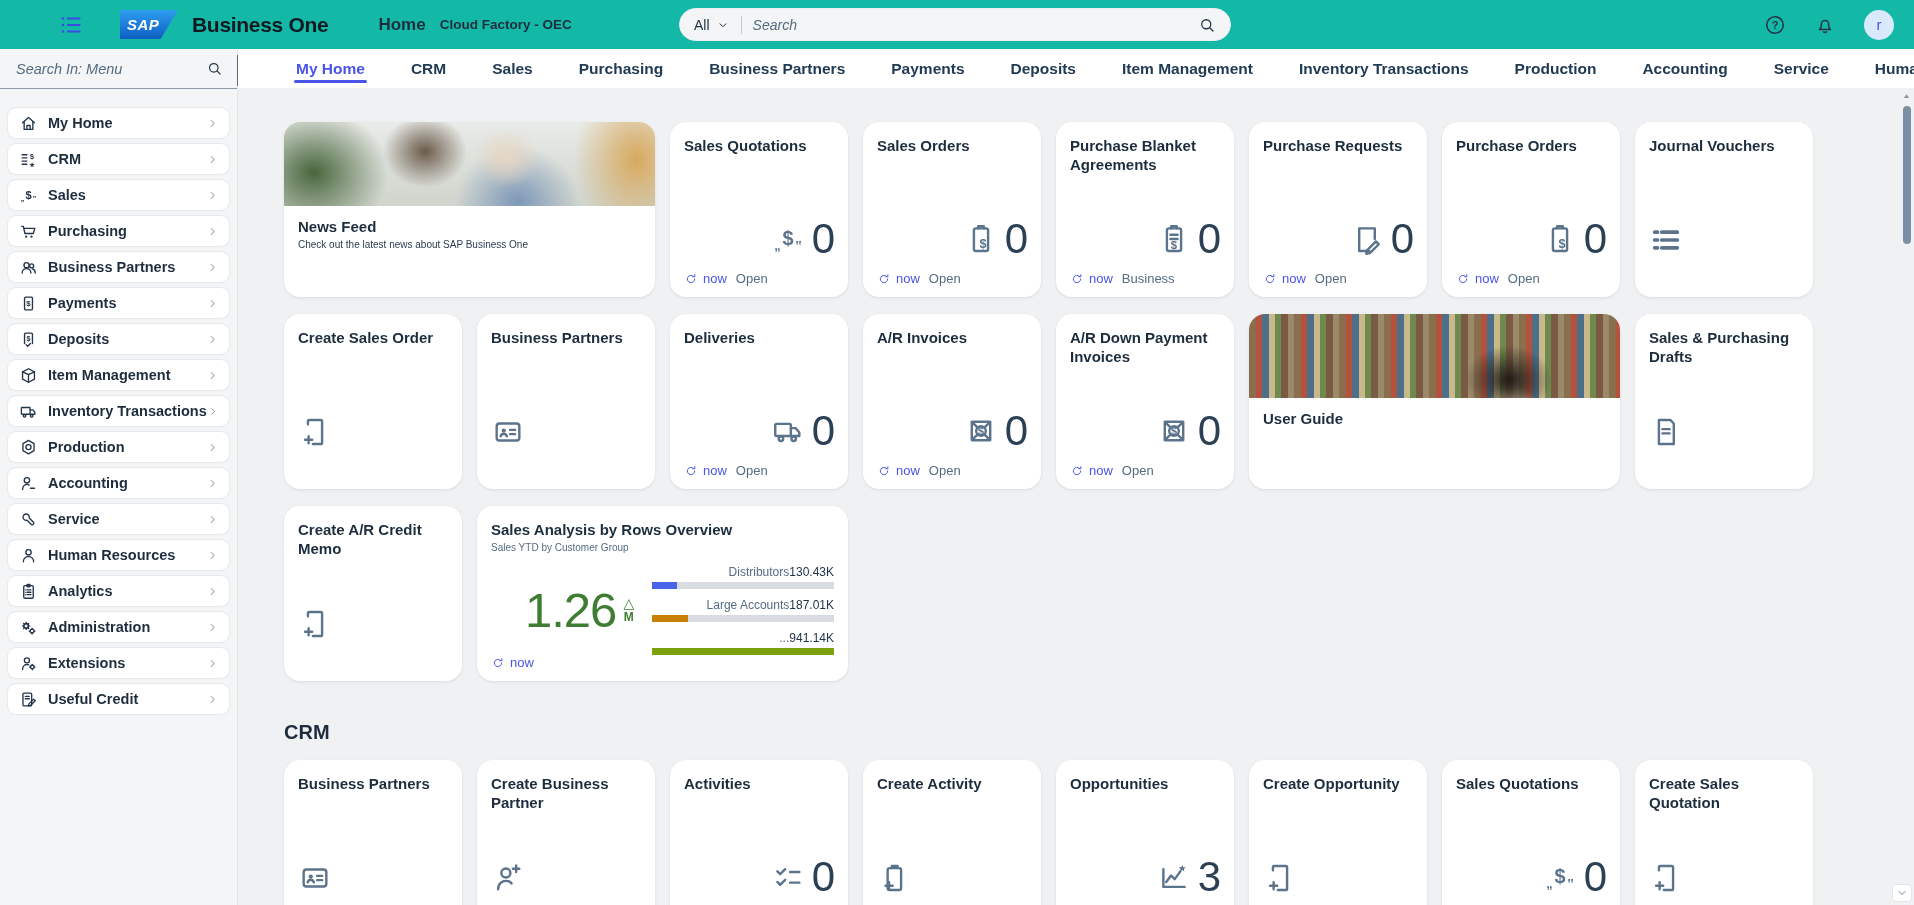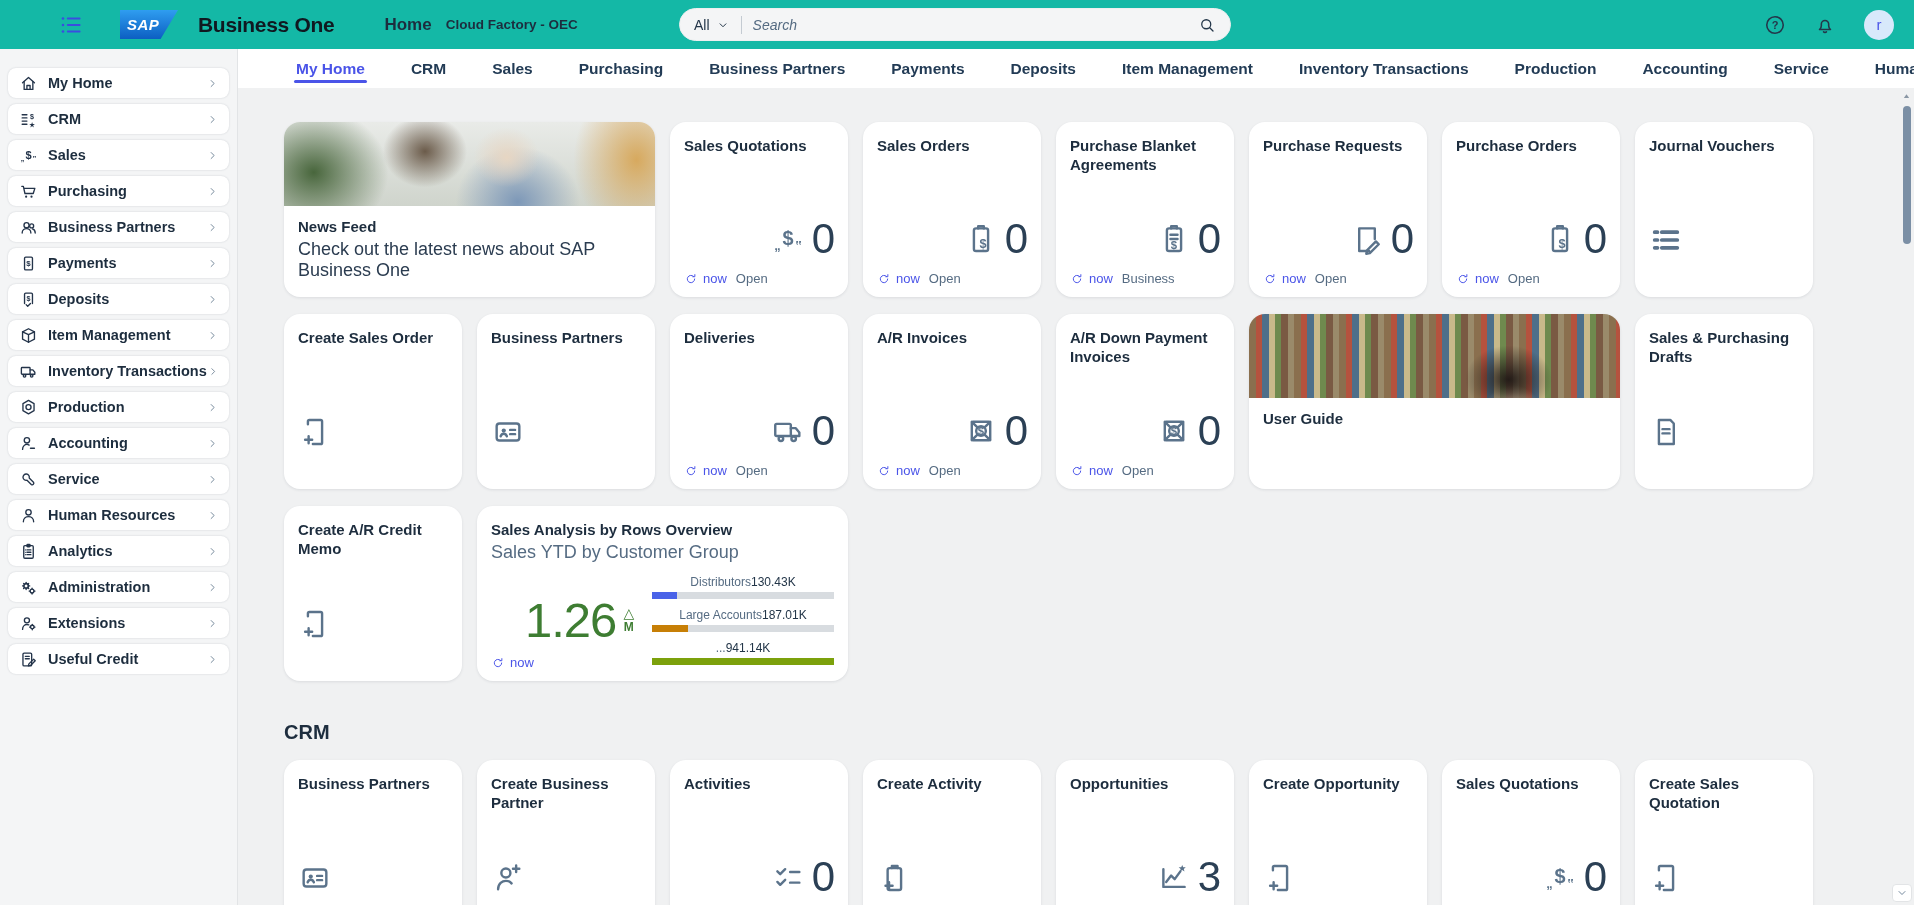--- a/index.html
+++ b/index.html
@@ -11,21 +11,21 @@
   svg.icon { fill:none; stroke:currentColor; stroke-width:1.7; stroke-linecap:round; stroke-linejoin:round; display:block; }
   svg.icon .f { fill:currentColor; stroke:none; }
   svg.icon text { fill:currentColor; stroke:none; font-family:"Liberation Sans",sans-serif; font-weight:bold; text-anchor:middle; }
 
   
   .topbar { height:49px; background:#14b8a6; display:flex; align-items:center; padding:0 20px; position:relative; z-index:6; }
   .menu-btn { margin-left:38px; width:26px; height:26px; color:#3a4de0; cursor:pointer; background:none; border:none; }
   .sap-logo { margin-left:36px; width:58px; height:29px; background:linear-gradient(180deg,#2f9df0,#0c5fc2);
     clip-path:polygon(0 0,100% 0,70% 100%,0 100%); display:flex; align-items:center; padding-left:7px;
     color:#fff; font-style:italic; font-weight:bold; font-size:15px; letter-spacing:.5px; }
-  .product { margin-left:20px; font-size:21px; font-weight:bold; color:#101820; letter-spacing:-.3px; }
+  .product { margin-left:14px; font-size:21px; font-weight:bold; color:#101820; letter-spacing:-.3px; }
   .page-title { margin-left:50px; font-size:17px; font-weight:bold; color:var(--text); }
   .company { margin-left:14px; font-size:13.5px; font-weight:bold; color:var(--text); }
   .search-pill { position:absolute; left:679px; top:8px; width:552px; height:33px; background:#f4f5f6;
     border:1px solid #edeff0; border-radius:17px; display:flex; align-items:center; padding:0 14px; }
   .search-scope { font-size:14px; color:#223548; }
   .scope-chevron { width:14px; height:14px; color:#223548; margin-left:6px; }
   .search-divider { width:1px; height:18px; background:#c4cbd2; margin:0 11px; }
   .search-input { flex:1; border:none; background:transparent; outline:none; font-style:italic;
     font-size:14px; color:#223548; font-family:"Liberation Sans",sans-serif; }
   .search-input::placeholder { color:#556b82; }
@@ -64,21 +64,21 @@
     background:var(--accent); border-radius:2px; }
 
   .content { padding:34px 0 0 46px; }
   .row { display:flex; gap:15px; margin-bottom:17px; }
 
   
   .tile { width:178px; height:175px; background:#fff; border-radius:16px; position:relative;
     box-shadow:0 1px 3px rgba(27,44,62,.10); padding:14px; cursor:pointer; flex-shrink:0; }
   .tile.wide { width:371px; }
   .t-title { font-size:15px; font-weight:bold; color:var(--text); line-height:1.28; }
-  .t-sub { font-size:18px; color:var(--muted); margin-top:3px; }
+  .t-sub { font-size:10px; color:var(--muted); margin-top:3px; }
   .tile-img { height:84px; margin:-14px -14px 11px; border-radius:16px 16px 0 0; }
   .img-news { background:
     radial-gradient(55px 50px at 60% 42%, #e7d6c3 0%, rgba(231,214,195,0) 60%),
     radial-gradient(95px 85px at 63% 95%, #7d98b8 0%, rgba(125,152,184,0) 65%),
     radial-gradient(110px 95px at 8% 60%, #48663c 0%, rgba(72,102,60,0) 68%),
     radial-gradient(90px 110px at 95% 45%, #d7a95e 0%, rgba(215,169,94,0) 70%),
     radial-gradient(70px 60px at 38% 35%, #6b5b4a 0%, rgba(107,91,74,0) 60%),
     linear-gradient(180deg,#e9ebe8,#cfd4cc); }
   .img-library { background:
     radial-gradient(70px 55px at 70% 78%, #241c18 0%, rgba(36,28,24,0) 62%),
@@ -95,21 +95,21 @@
   .status { color:var(--muted); }
 
   
   .chart-body { display:flex; align-items:center; margin-top:12px; }
   .kpi { display:flex; align-items:center; margin-left:34px; }
   .kpi-num { font-size:49px; font-weight:300; color:var(--green); letter-spacing:-1px; }
   .kpi-side { display:flex; flex-direction:column; align-items:center; margin-left:7px; color:var(--green); }
   .kpi-tri { font-size:14px; line-height:1; }
   .kpi-unit { font-size:12px; font-weight:bold; line-height:1.2; }
   .bars { width:182px; margin-left:auto; display:flex; flex-direction:column; gap:9px; }
-  .bar-head { display:flex; justify-content:center; font-size:12px; color:var(--muted); }
+  .bar-head { display:flex; justify-content:flex-end; font-size:12px; color:var(--muted); }
   .bar-head .bv { color:#223548; }
   .bar-track { height:7px; background:#d8dce0; margin-top:3px; }
   .bar-fill { height:100%; }
 
   .section-header { font-size:20px; font-weight:bold; color:var(--text); margin:40px 0 16px; }
 
   
   .scroll-up { position:fixed; right:3px; top:92px; width:9px; height:9px; color:#8a97a5; }
   .scroll-thumb { position:fixed; right:3px; top:106px; width:8px; height:138px; border-radius:4px; background:#7b8fa5; cursor:pointer; }
   .scroll-down-btn { position:fixed; right:2px; bottom:3px; width:20px; height:18px; background:#fff;
@@ -162,20 +162,27 @@
         </svg>
     </button>
     <div class="avatar">
         <span>r</span>
       </div>
   </div>
 </header>
 
 <div class="app">
   <aside class="sidebar">
+    <div class="sb-search">
+      <input type="text" placeholder="Search In: Menu" style="">
+      <svg class="icon mag" viewBox="0 0 24 24">
+          <circle cx="11" cy="11" r="6"></circle>
+          <path d="M15.6 15.6L20 20"></path>
+        </svg>
+    </div>
     <nav class="sb-items" id="sb-items">
         <div class="sb-item">
           <svg class="icon s-ic" viewBox="0 0 24 24">
             <path d="M4.5 11L12 4.5 19.5 11"></path>
             <path d="M6.5 9.5V19.5h11V9.5"></path>
             <path d="M10 19.5v-5h4v5"></path>
           </svg>
           <span class="s-label">My Home</span>
           <svg class="icon s-chev" viewBox="0 0 24 24">
             <path d="M9.5 6.5l5.5 5.5-5.5 5.5"></path>

